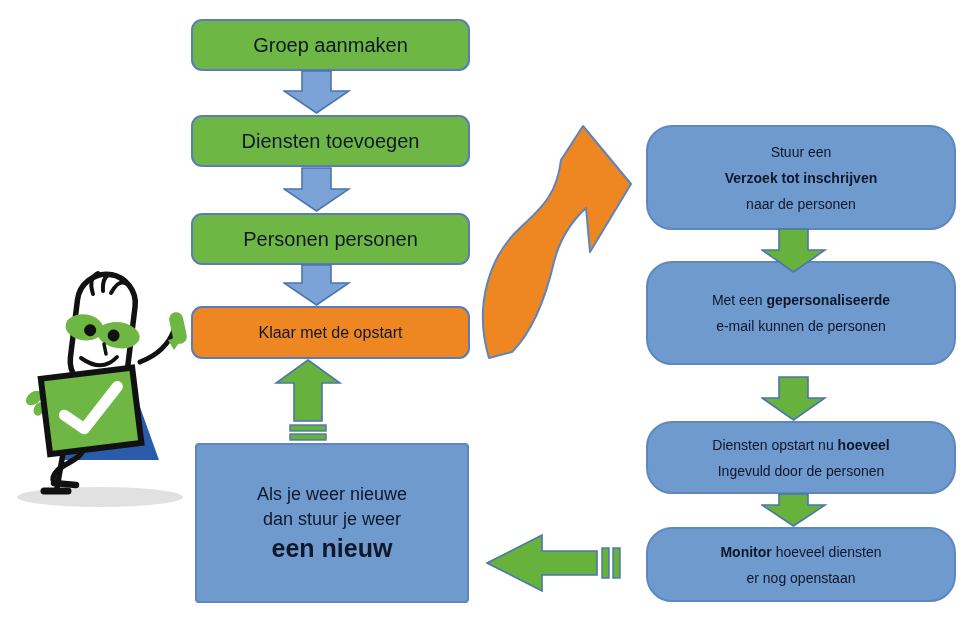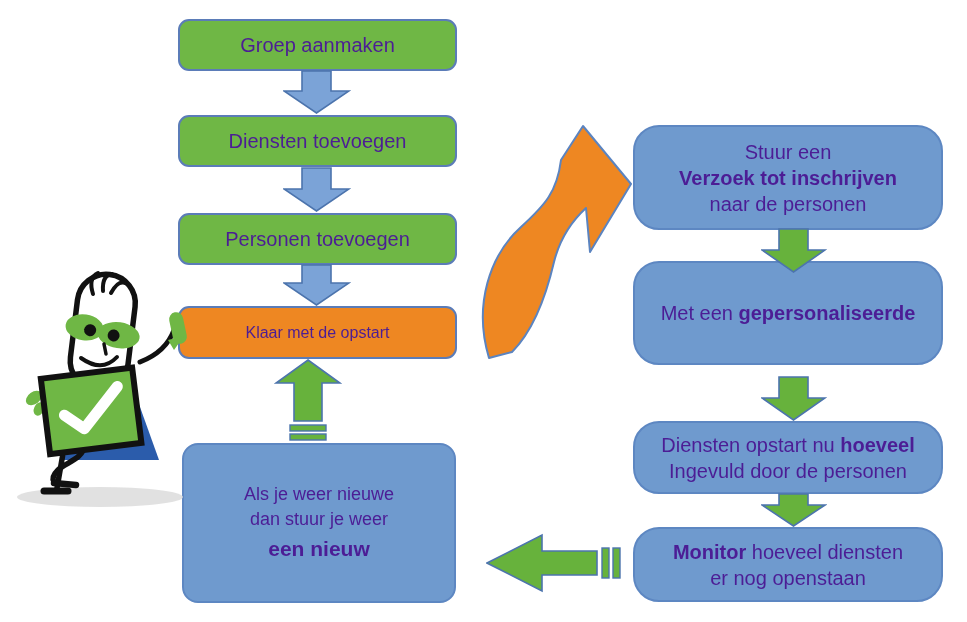--- a/index.html
+++ b/index.html
@@ -2,60 +2,60 @@
 <html style="--green_box: #6fb745; --green_arrow: #67b23c; --orange: #ee8722; --blue_box: #6f9ace; --blue_box_border: #5d87c2; --box_border: #5b7cb8; --blue_arrow: #7ba3d7; --arrow_border: #4c74ad; --cape_blue: #2b5cab; --text_white: #ffffff; --line_black: #111111; --shadow_gray: #d9d9d9;"><head>
 <meta charset="utf-8">
 <style>
   html,body{margin:0;padding:0;background:#fff;}
   .canvas{
     position:relative;width:967px;height:622px;background:#ffffff;
     font-family:"Liberation Sans", sans-serif;overflow:hidden;
   }
   .box{
     position:absolute;display:flex;flex-direction:column;align-items:center;justify-content:center;
-    color:#4c1d95;text-align:right;box-sizing:border-box;
+    color:#0f172a;text-align:right;box-sizing:border-box;margin-left:13px;
   }
   .gbox{
     left:178px;width:279px;height:52px;background:var(--green_box);
     border:2px solid var(--box_border);border-radius:11px;font-size:20px;
   }
   .obox{
     left:178px;width:279px;height:53px;background:var(--orange);
     border:2px solid var(--box_border);border-radius:11px;font-size:16px;
   }
   .bbox{
     left:633px;width:310px;background:var(--blue_box);
     border:2px solid var(--blue_box_border);border-radius:26px;
-    font-size:20px;line-height:26px;
+    font-size:14px;line-height:26px;
   }
   .loopbox{
     left:182px;top:443px;width:274px;height:160px;background:var(--blue_box);
-    border:2px solid var(--blue_box_border);border-radius:16px;
+    border:2px solid var(--blue_box_border);border-radius:4px;
     font-size:18px;line-height:25px;
   }
   .line{white-space:pre;}
-  .line.big{font-size:21px;line-height:33px;font-weight:bold;}
+  .line.big{font-size:25px;line-height:33px;font-weight:bold;}
   .bold{font-weight:bold;}
   svg.arrow,svg.mascot{position:absolute;}
   svg.mascot{z-index:5;}
   svg.sarrow{z-index:1;}
 </style>
 </head>
 <body>
 
 <div class="canvas">
 
   <div class="box gbox" style="top:19px">
     <span>Groep aanmaken</span>
   </div>
   <div class="box gbox" style="top:115px">
     <span>Diensten toevoegen</span>
   </div>
   <div class="box gbox" style="top:213px">
-    <span>Personen toevoegen</span>
+    <span>Personen personen</span>
   </div>
   <div class="box obox" style="top:306px">
     <span>Klaar met de opstart</span>
   </div>
 
   <svg class="arrow" style="left:283px;top:70px" width="68" height="45" viewBox="0 0 68 45">
     <polygon points="19,1 48,1 48,21 66,21 33.5,43 1,21 19,21" style="fill:var(--blue_arrow);stroke:var(--arrow_border);stroke-width:1.6"></polygon>
   </svg>
   <svg class="arrow" style="left:283px;top:167px" width="68" height="46" viewBox="0 0 68 46">
     <polygon points="19,1 48,1 48,22 66,22 33.5,44 1,22 19,22" style="fill:var(--blue_arrow);stroke:var(--arrow_border);stroke-width:1.6"></polygon>
@@ -82,20 +82,21 @@
              C 82 180, 69 218, 47 240 Z" style="fill:var(--orange);stroke:#5b84c0;stroke-width:2" stroke-linejoin="round"></path>
   </svg>
 
   <div class="box bbox" style="top:125px;height:105px">
       <div class="line"><span>Stuur een</span></div>
       <div class="line"><span class="bold">Verzoek tot inschrijven</span></div>
       <div class="line"><span>naar de personen</span></div>
     </div>
   <div class="box bbox" style="top:261px;height:104px">
       <div class="line"><span>Met een </span><span class="bold">gepersonaliseerde</span></div>
+      <div class="line"><span>e-mail kunnen de personen</span></div>
     </div>
   <div class="box bbox" style="top:421px;height:73px">
       <div class="line"><span>Diensten opstart nu </span><span class="bold">hoeveel</span></div>
       <div class="line"><span>Ingevuld door de personen</span></div>
     </div>
   <div class="box bbox" style="top:527px;height:75px">
       <div class="line"><span class="bold">Monitor</span><span> hoeveel diensten</span></div>
       <div class="line"><span>er nog openstaan</span></div>
     </div>
 

